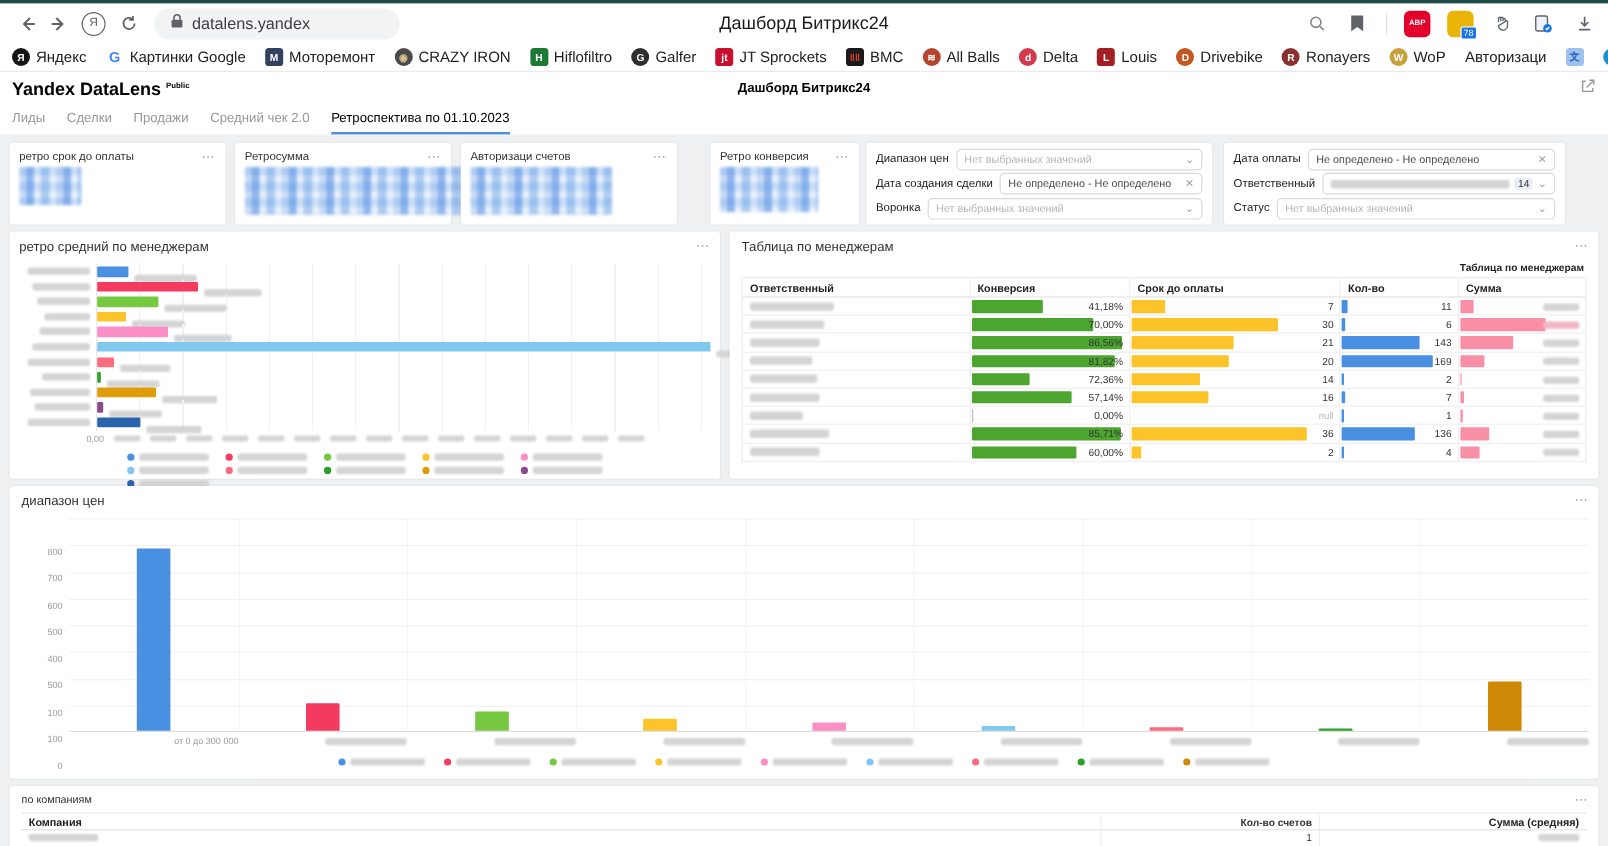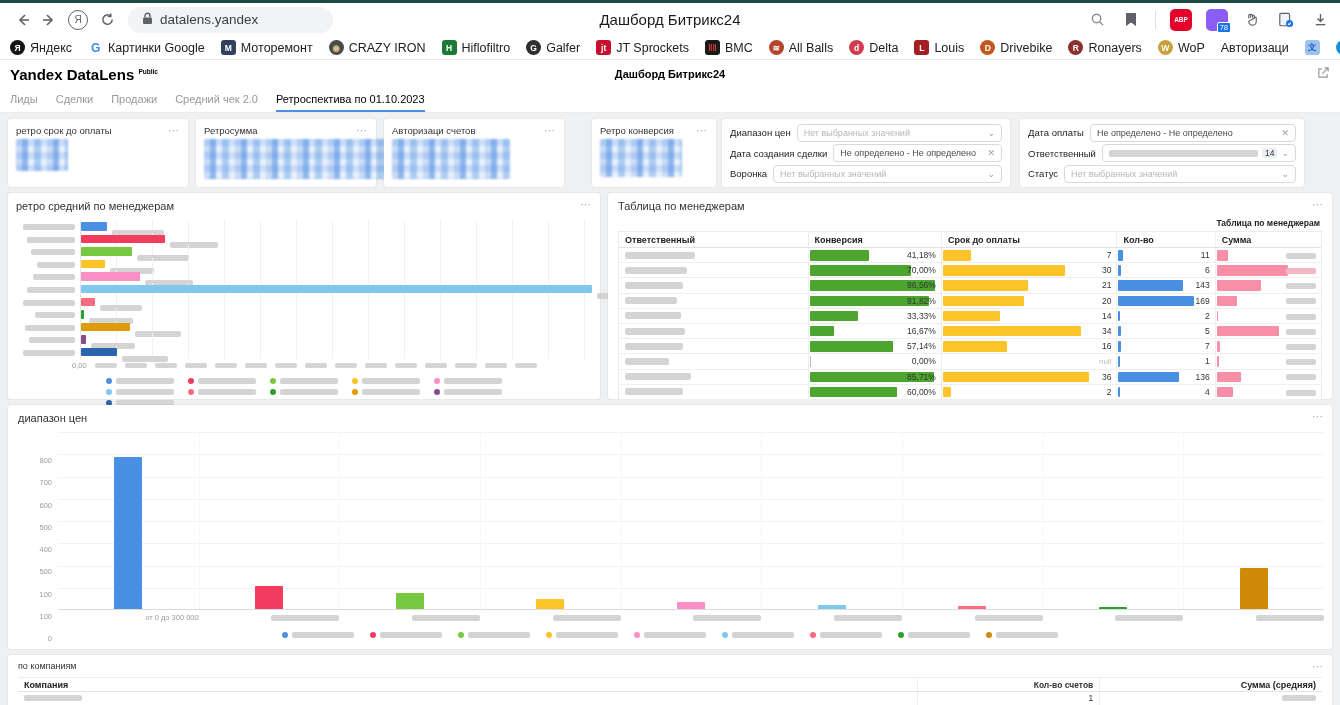--- a/index.html
+++ b/index.html
@@ -8,21 +8,21 @@
   
   .toolbar { position:absolute; top:3px; left:0; width:1340px; height:33px; background:#fff; display:flex; align-items:center; padding:0 10px; }
   .navbtn { width:26px; height:26px; display:flex; align-items:center; justify-content:center; color:#5f6368; font-size:16px; border-radius:50%; cursor:pointer; }
   .ybrowser { width:20px; height:20px; border:1.6px solid #5f6368; border-radius:50%; display:flex; align-items:center; justify-content:center; font-size:10px; color:#5f6368; margin:0 6px; }
   .urlpill { display:flex; align-items:center; gap:7px; background:#f1f3f4; border-radius:14px; height:26px; padding:0 14px; margin-left:8px; min-width:205px; }
   .urlpill .url { font-size:13.5px; color:#3c4043; }
   .pagetitle { position:absolute; left:0; right:0; text-align:center; font-size:15px; color:#1b1b1b; pointer-events:none; }
   .tb-right { margin-left:auto; display:flex; align-items:center; gap:14px; z-index:2; }
   .tbicon { width:20px; height:20px; display:flex; align-items:center; justify-content:center; color:#5f6368; }
   .abp { width:22px; height:22px; background:#e4002b; border-radius:5px; color:#fff; font-size:6.5px; font-weight:bold; display:flex; align-items:center; justify-content:center; }
-  .ext78 { width:22px; height:22px; background:#8b5cf6; border-radius:5px; position:relative; }
+  .ext78 { width:22px; height:22px; background:#eab308; border-radius:5px; position:relative; }
   .ext78 .badge { position:absolute; right:-3px; bottom:-2px; background:#1a73e8; color:#fff; font-size:7.5px; padding:0 2px; border-radius:2px; border:1px solid #fff; }
   .vdiv { width:1px; height:18px; background:#e0e0e0; }
   
   .bookmarks { position:absolute; top:36px; left:0; width:1340px; height:24px; background:#fff; border-bottom:1px solid #e8eaed; display:flex; align-items:center; padding:0 10px; gap:16px; }
   .bm { display:flex; align-items:center; gap:5px; font-size:12.5px; color:#202124; white-space:nowrap; cursor:pointer; }
   .fav { width:15px; height:15px; display:flex; align-items:center; justify-content:center; font-size:8.5px; font-weight:bold; flex:0 0 auto; }
   .bm-more { margin-left:auto; display:flex; align-items:center; gap:16px; font-size:12.5px; color:#202124; }
   
   .dlheader { position:absolute; top:60px; left:0; width:1340px; height:28px; background:#fff; display:flex; align-items:center; padding:0 10px; }
   .brand { font-size:15px; font-weight:bold; color:#000; }
@@ -589,53 +589,32 @@
               <div class="cbar" style="width:18.9%;background:#f98fa7;"></div>
               <span class="cval"><span class="blur" style="width:30px;height:6px;"></span></span>
             </div>
           </div>
           <div class="trow">
             <div class="tcell tc0">
               <span class="blur" style="width:56px;height:7px;"></span>
             </div>
             <div class="tcell tc1">
               <div class="cbar" style="width:36.5%;background:#4ca52e;"></div>
-              <span class="cval">33,33%</span>
+              <span class="cval">72,36%</span>
             </div>
             <div class="tcell tc2">
               <div class="cbar" style="width:32.8%;background:#fcc428;"></div>
               <span class="cval">14</span>
             </div>
             <div class="tcell tc3">
               <div class="cbar" style="width:1.2%;background:#4a90e2;"></div>
               <span class="cval">2</span>
             </div>
             <div class="tcell tc4">
               <div class="cbar" style="width:1.5%;background:#f98fa7;"></div>
-              <span class="cval"><span class="blur" style="width:30px;height:6px;"></span></span>
-            </div>
-          </div>
-          <div class="trow">
-            <div class="tcell tc0">
-              <span class="blur" style="width:60px;height:7px;"></span>
-            </div>
-            <div class="tcell tc1">
-              <div class="cbar" style="width:18.2%;background:#4ca52e;"></div>
-              <span class="cval">16,67%</span>
-            </div>
-            <div class="tcell tc2">
-              <div class="cbar" style="width:79.0%;background:#fcc428;"></div>
-              <span class="cval">34</span>
-            </div>
-            <div class="tcell tc3">
-              <div class="cbar" style="width:2.2%;background:#4a90e2;"></div>
-              <span class="cval">5</span>
-            </div>
-            <div class="tcell tc4">
-              <div class="cbar" style="width:59.5%;background:#f98fa7;"></div>
               <span class="cval"><span class="blur" style="width:30px;height:6px;"></span></span>
             </div>
           </div>
           <div class="trow">
             <div class="tcell tc0">
               <span class="blur" style="width:58px;height:7px;"></span>
             </div>
             <div class="tcell tc1">
               <div class="cbar" style="width:62.9%;background:#4ca52e;"></div>
               <span class="cval">57,14%</span>

